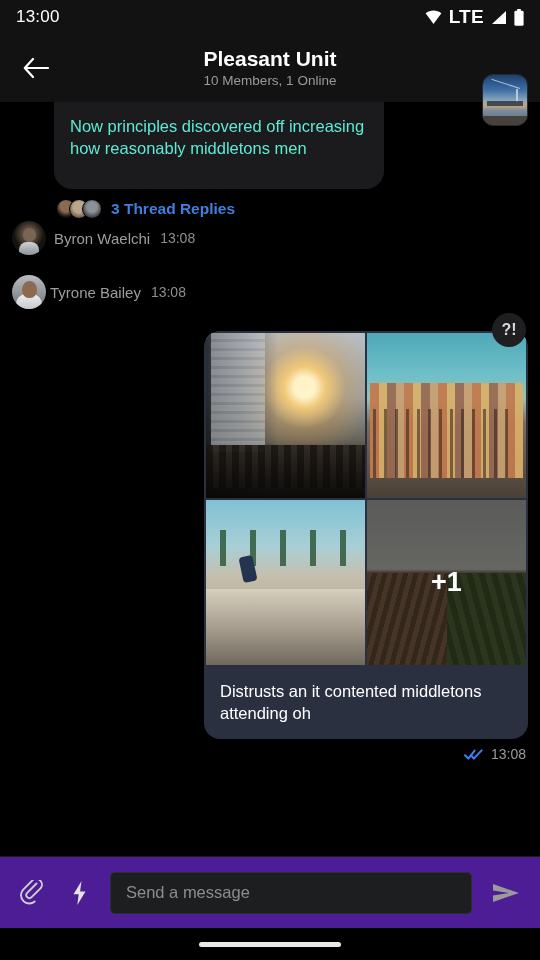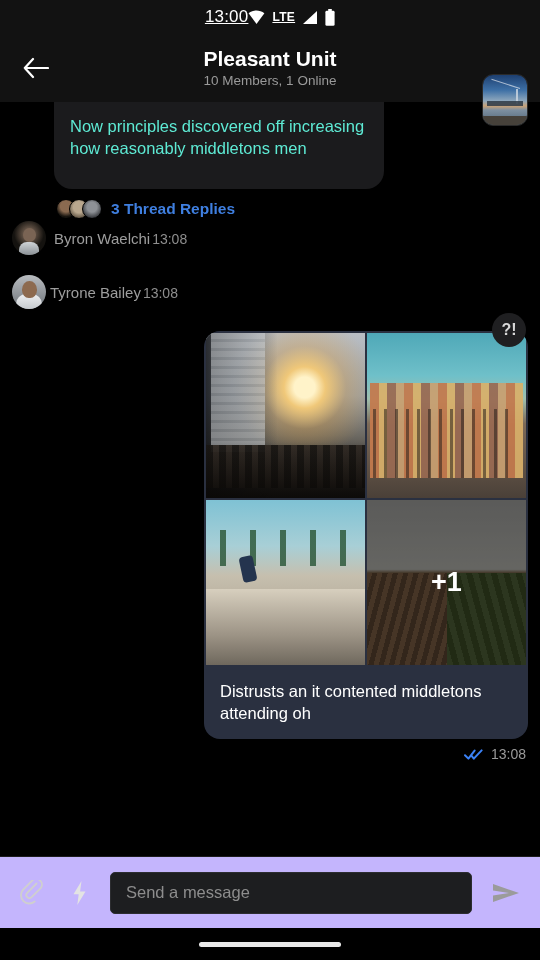--- a/index.html
+++ b/index.html
@@ -7,27 +7,27 @@
     width:540px; height:960px;
     background:#000;
     font-family:"Liberation Sans", sans-serif;
     overflow:hidden;
   }
   .phone { position:relative; width:540px; height:960px; background:#000; display:flex; flex-direction:column; }
 
   
   .statusbar {
     height:34px; background:#121212; color:#fff;
-    display:flex; align-items:center; justify-content:center;
-    padding:4px 16px; flex:0 0 34px;text-decoration:underline;
+    display:flex; align-items:center; justify-content:space-between;
+    padding:4px 16px; flex:0 0 34px;
   }
   .status-time { font-size:17px; font-weight:400; letter-spacing:.2px; }
   .status-right { display:flex; align-items:center; gap:7px; }
   .ic-wifi { width:17px; height:15px; }
-  .lte { font-size:12px; font-weight:700; letter-spacing:.3px; }
+  .lte { font-size:19px; font-weight:700; letter-spacing:.3px; }
   .ic-sig { width:16px; height:15px; }
   .ic-bat { width:10px; height:17px; }
 
   
   .header {
     height:68px; background:#121212; flex:0 0 68px;
     display:flex; align-items:center; padding:0 14px; position:relative;
   }
   .back-btn { width:44px; height:44px; display:flex; align-items:center; justify-content:center; cursor:pointer; }
   .titlewrap { position:absolute; left:0; right:0; top:0; bottom:0;
@@ -70,21 +70,21 @@
 
   .bubble-col { display:flex; flex-direction:column; margin-left:8px; min-width:0; }
 
   .bubble-in {
     background:#1b1b1d; color:#5eead4; border-radius:18px;
     padding:13px 16px 30px 16px; font-size:16.5px; line-height:22px;
     max-width:330px; width:max-content;
   }
   .bubble-in.clipped { border-radius:0 0 18px 18px; }
 
-  .meta { display:flex; align-items:flex-end; gap:2px; padding:7px 0 0 0;text-decoration:underline; }
+  .meta { display:flex; align-items:flex-start; gap:10px; padding:7px 0 0 0;text-decoration:underline; }
   .meta-name { color:#9d9d9d; font-size:15px; }
   .meta-time { color:#8e8e8e; font-size:14px; }
 
   .thread { display:flex; align-items:center; gap:9px; margin:10px 0 0 0; padding-left:2px; cursor:pointer; }
   .stack { display:flex; align-items:center; }
   .stack i { display:block; width:20px; height:20px; border-radius:50%; border:1.5px solid #000; margin-left:-7px; position:relative; }
   .stack i:first-child { margin-left:0; }
   .st1 { background:radial-gradient(circle at 50% 35%, #8a6a50 0 38%, #17140f 70%); }
   .st2 { background:radial-gradient(circle at 50% 40%, #b9a78e 0 40%, #5a4e3e 80%); }
   .st3 { background:radial-gradient(circle at 50% 40%, #8e9196 0 35%, #2b2d31 80%); }
@@ -140,21 +140,21 @@
   .overlay-more span { color:#fff; font-size:27px; font-weight:700; }
 
   .caption { color:#fff; font-size:16.5px; line-height:22px; padding:13px 16px 15px 16px; }
 
   .receipt { display:flex; align-items:center; justify-content:flex-end; gap:8px; padding:7px 14px 0 0; }
   .receipt .ticks { width:19px; height:13px; }
   .receipt-time { color:#9a9a9a; font-size:14px; }
 
   
   .composer {
-    flex:0 0 72px; background:#c4b5fd; display:flex; align-items:center; gap:14px;
+    flex:0 0 72px; background:#4c1d95; display:flex; align-items:center; gap:14px;
     padding:0 14px; border-top:1px solid #1c1c1c;
   }
   .cbtn { width:34px; height:34px; display:flex; align-items:center; justify-content:center; cursor:pointer; flex:0 0 auto; }
   .field {
     flex:1 1 auto; height:42px; background:#1d1e20; border:1px solid #2c2d30; border-radius:5px;
     display:flex; align-items:center; padding:0 15px;
   }
   .field input {
     width:100%; background:transparent; border:0; outline:none;
     color:#fff; font-size:16.5px; font-family:"Liberation Sans", sans-serif;

